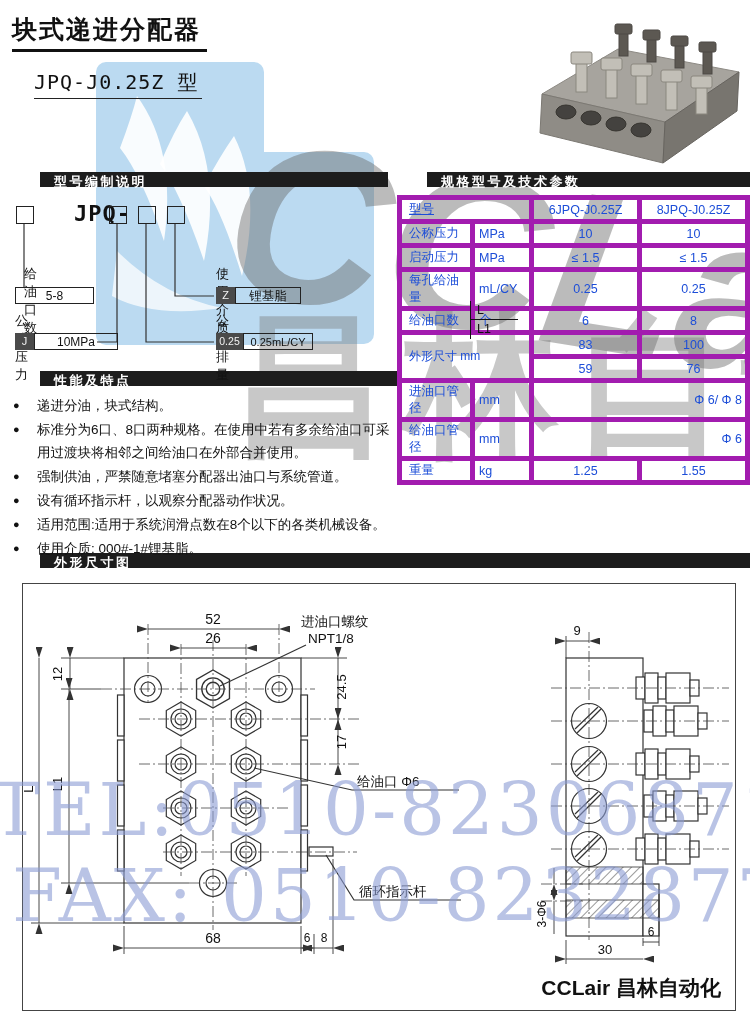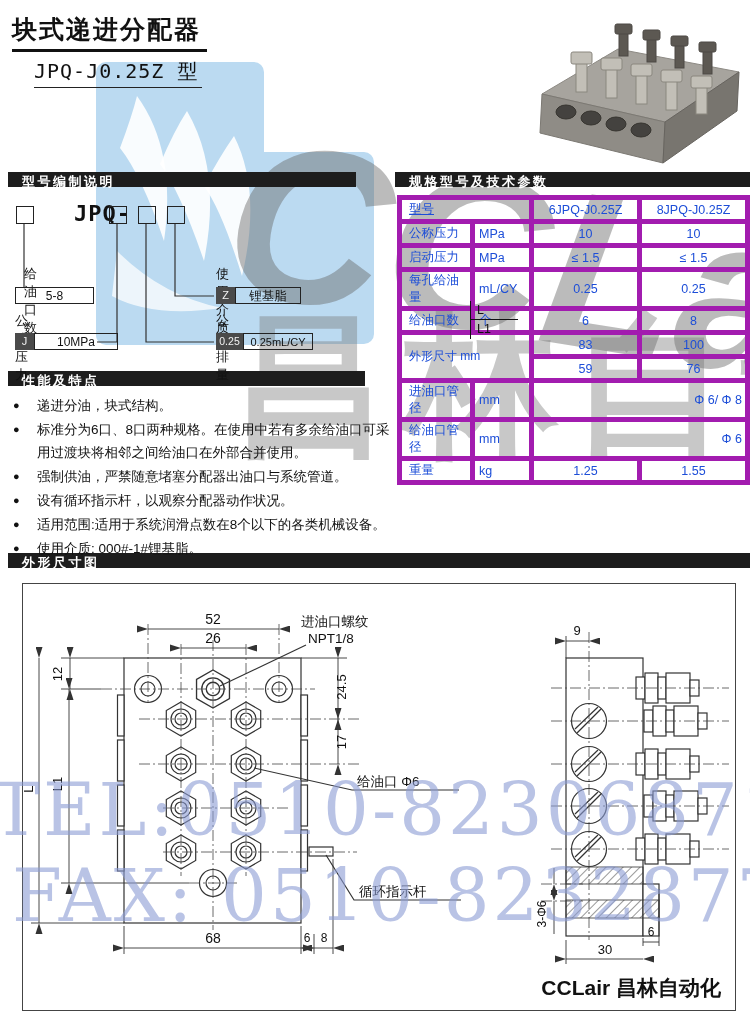--- a/index.html
+++ b/index.html
@@ -16,25 +16,25 @@
           font-family:"DejaVu Serif","Liberation Serif",serif;color:rgba(138,155,212,0.60);}
   .wm-fax{left:12px;top:854px;font-size:72px;letter-spacing:3px;z-index:6;
           font-family:"DejaVu Serif","Liberation Serif",serif;color:rgba(138,155,212,0.60);}
   .wm-logo{left:82px;top:56px;z-index:1;}
   
   .title{position:absolute;left:12px;top:13px;font-size:25px;font-weight:bold;letter-spacing:2px;
          font-family:"Liberation Serif","DejaVu Serif",serif;border-bottom:3px solid #111;
          padding:0 6px 3px 0;z-index:2;text-align:center;}
   .subtitle{position:absolute;left:34px;top:53px;font-size:20px;letter-spacing:1px;
          font-family:"DejaVu Sans Mono","Liberation Mono",monospace;border-bottom:1px solid #222;
-         padding:5px 4px 2px 0;z-index:2;}
+         padding:16px 4px 2px 0;z-index:2;}
   
   .bar{position:absolute;height:15px;line-height:19px;background:#1d1d1d;color:#fff;
        font-size:13px;font-weight:bold;letter-spacing:2.5px;padding-left:14px;
-       box-sizing:border-box;z-index:3;}
+       box-sizing:border-box;z-index:3;margin-left:32px;}
   
   .mc{position:absolute;z-index:3;}
   .mc-box{position:absolute;width:16px;height:16px;border:1.5px solid #222;background:transparent;}
   .mc-prefix{position:absolute;left:46px;top:201px;font-size:22px;font-weight:bold;letter-spacing:1px;
        font-family:"DejaVu Sans Mono","Liberation Mono",monospace;margin-left:28px;}
   .mc-label{position:absolute;font-size:13px;color:#111;}
   .mc-val{position:absolute;height:17px;line-height:17px;border:1px solid #222;font-size:12px;
        text-align:center;box-sizing:border-box;background:transparent;}
   .mc-code{position:absolute;height:17px;line-height:17px;background:#4a4a4a;color:#f2f2f2;
        font-size:11px;text-align:center;box-sizing:border-box;}

